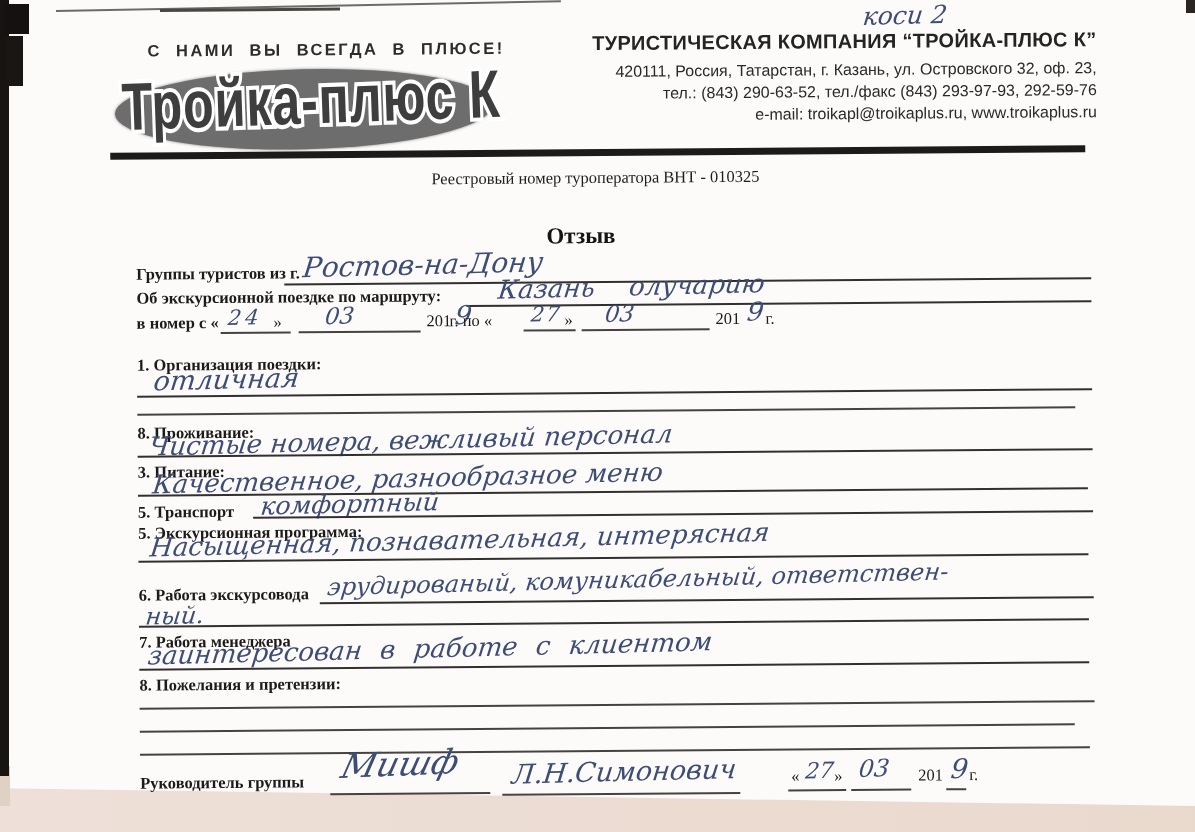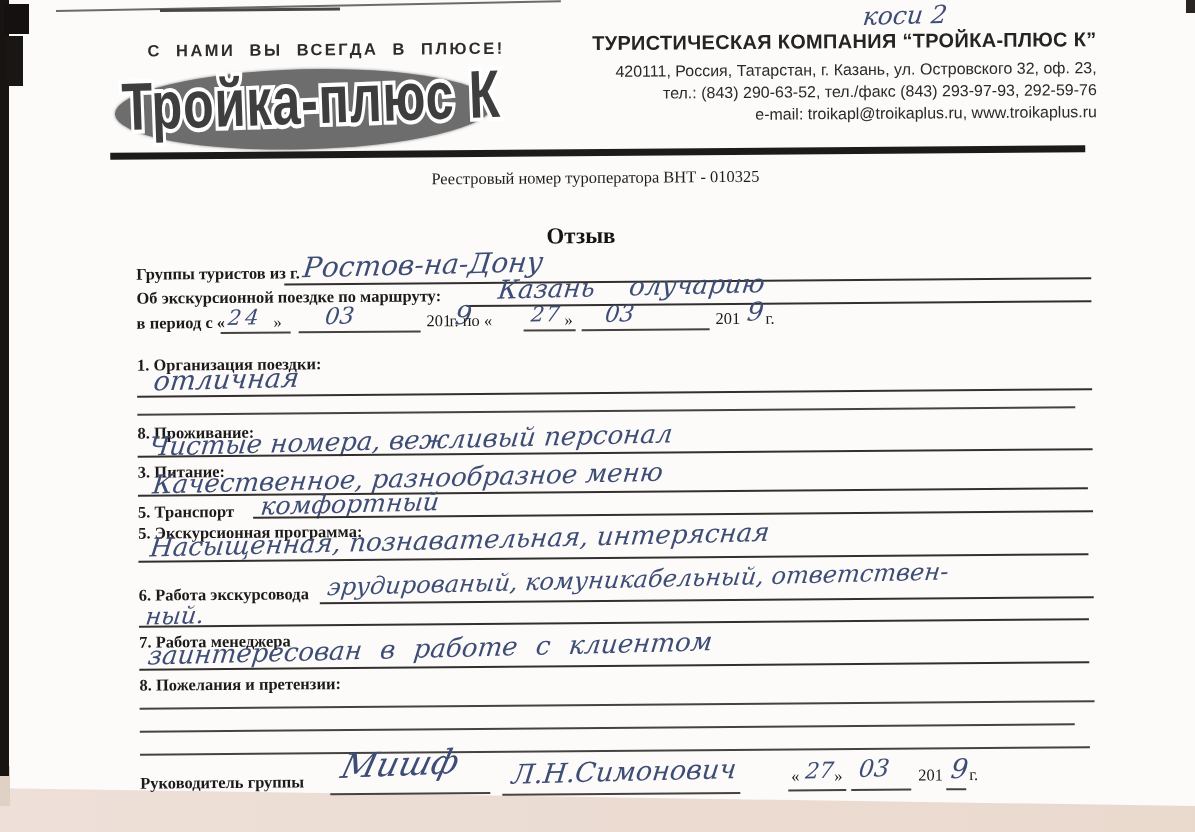--- a/index.html
+++ b/index.html
@@ -79,21 +79,21 @@
   <div class="abs title">Отзыв</div>
 
   <div class="abs lbl" style="left:135px;top:261px;">Группы туристов из г.</div>
   <div class="abs hw" style="left:300px;top:249px;font-size:28px;">Ростов-на-Дону</div>
   <div class="abs uline" style="left:283px;top:281px;width:807px;"></div>
 
   <div class="abs lbl" style="left:135px;top:285px;">Об экскурсионной поездке по маршруту:</div>
   <div class="abs hw" style="left:495px;top:274px;font-size:26px;word-spacing:26px;">Казань  олучарию</div>
   <div class="abs uline" style="left:465px;top:304px;width:625px;"></div>
 
-  <div class="abs lbl" style="left:135px;top:310px;">в период с «</div>
+  <div class="abs lbl" style="left:135px;top:310px;">в номер с «</div>
   <div class="abs hw" style="left:225px;top:303px;font-size:21px;letter-spacing:4px;">24</div>
   <div class="abs prt" style="left:272px;top:310px;">»</div>
   <div class="abs uline thin" style="left:219px;top:329px;width:70px;"></div>
   <div class="abs hw" style="left:322px;top:301px;font-size:23px;">03</div>
   <div class="abs uline thin" style="left:297px;top:329px;width:122px;"></div>
   <div class="abs prt" style="left:425px;top:310px;">201</div>
   <div class="abs hw" style="left:452px;top:299px;font-size:26px;">9</div>
   <div class="abs prt" style="left:448px;top:310px;text-align:center;">г. по «</div>
   <div class="abs hw" style="left:528px;top:302px;font-size:21px;letter-spacing:2px;">27</div>
   <div class="abs prt" style="left:563px;top:310px;">»</div>

